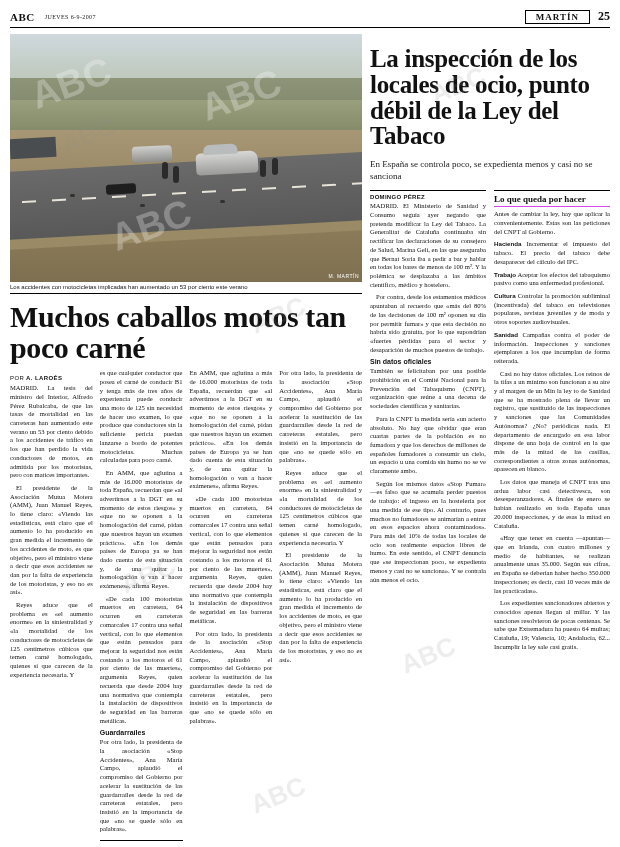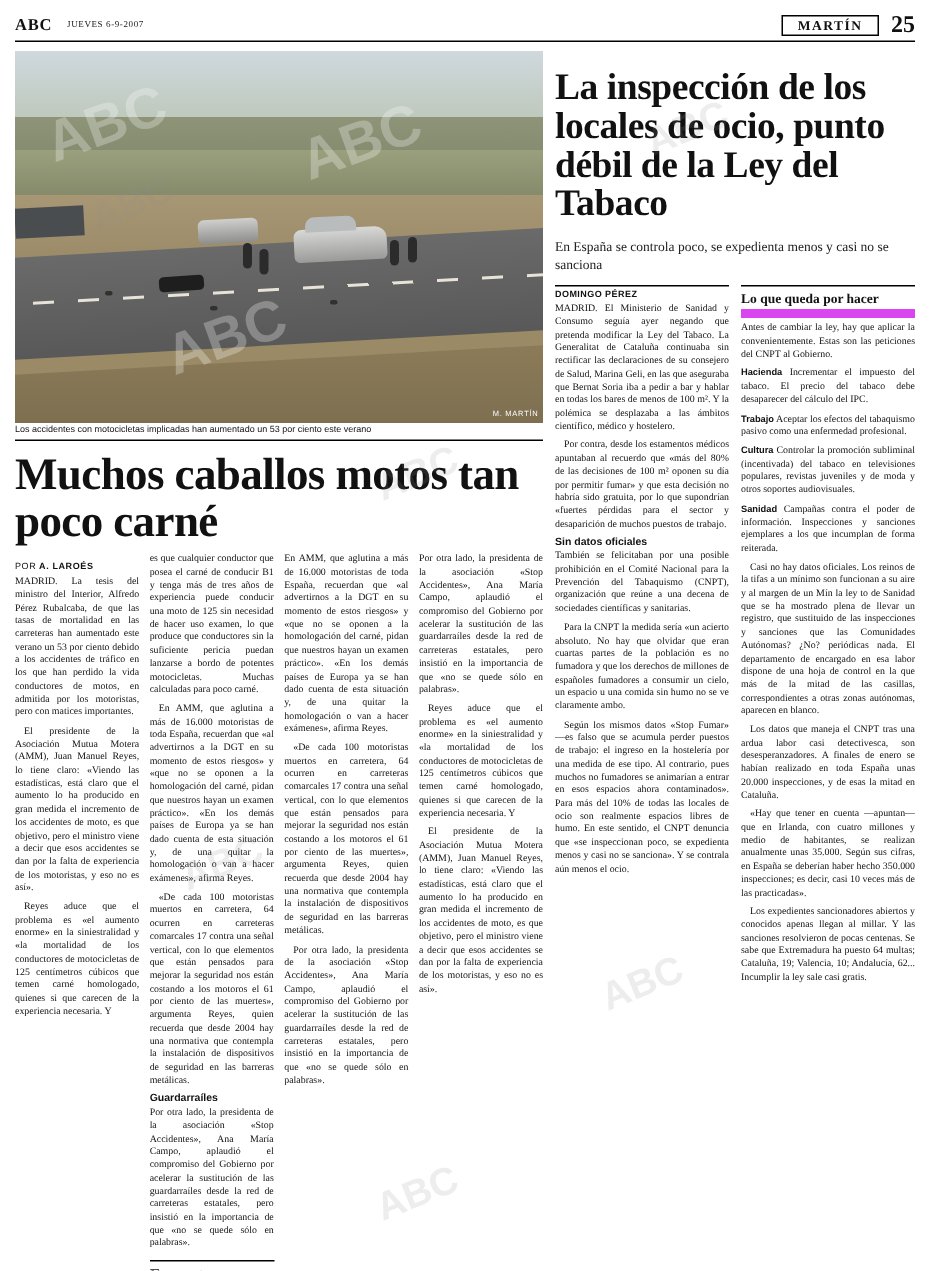--- a/index.html
+++ b/index.html
@@ -30,21 +30,21 @@
   .mast-date {
     font-size:6px; margin-left:10px; letter-spacing:.4px;
     color:#222; text-transform:uppercase;
   }
   .mast-spacer { flex:1; }
   .mast-section {
     border:1px solid #000; padding:1px 10px;
     font-size:9px; font-weight:bold; letter-spacing:1px;
   }
   .mast-page {
-    font-size:16px; font-weight:bold; margin-left:8px;
+    font-size:12px; font-weight:bold; margin-left:8px;
   }
   
   .body-grid {
     display:flex; gap:8px; margin-top:6px; height:800px;
   }
   .left-col { width:352px; }
   .right-col { width:240px; }
 
   
   .photo {
@@ -162,21 +162,21 @@
   }
   .right-grid { display:flex; gap:8px; }
   .rc { width:116px; }
   .dateline {
     font-family:"Liberation Sans", sans-serif;
     font-size:6px; font-weight:bold; letter-spacing:.3px; margin-bottom:2px;
   }
   .sidebar-head {
     font-family:"Liberation Serif", serif;
     font-weight:bold; font-size:9px; margin:0 0 3px 0;
-    border-bottom:6px solid #d946ef; padding-bottom:2px;
+    border-bottom:1px solid #d946ef; padding-bottom:2px;
   }
   .side-item { margin:0 0 3px 0; }
   .side-item b { font-family:"Liberation Sans", sans-serif; font-size:6.2px; }
   .rule-top { border-top:1px solid #000; padding-top:3px; }
   .wm {
     position:absolute; pointer-events:none;
     color:rgba(140,140,140,.16);
     font-family:"Liberation Sans", sans-serif;
     font-weight:bold; font-size:26px; transform:rotate(-22deg);
   }

